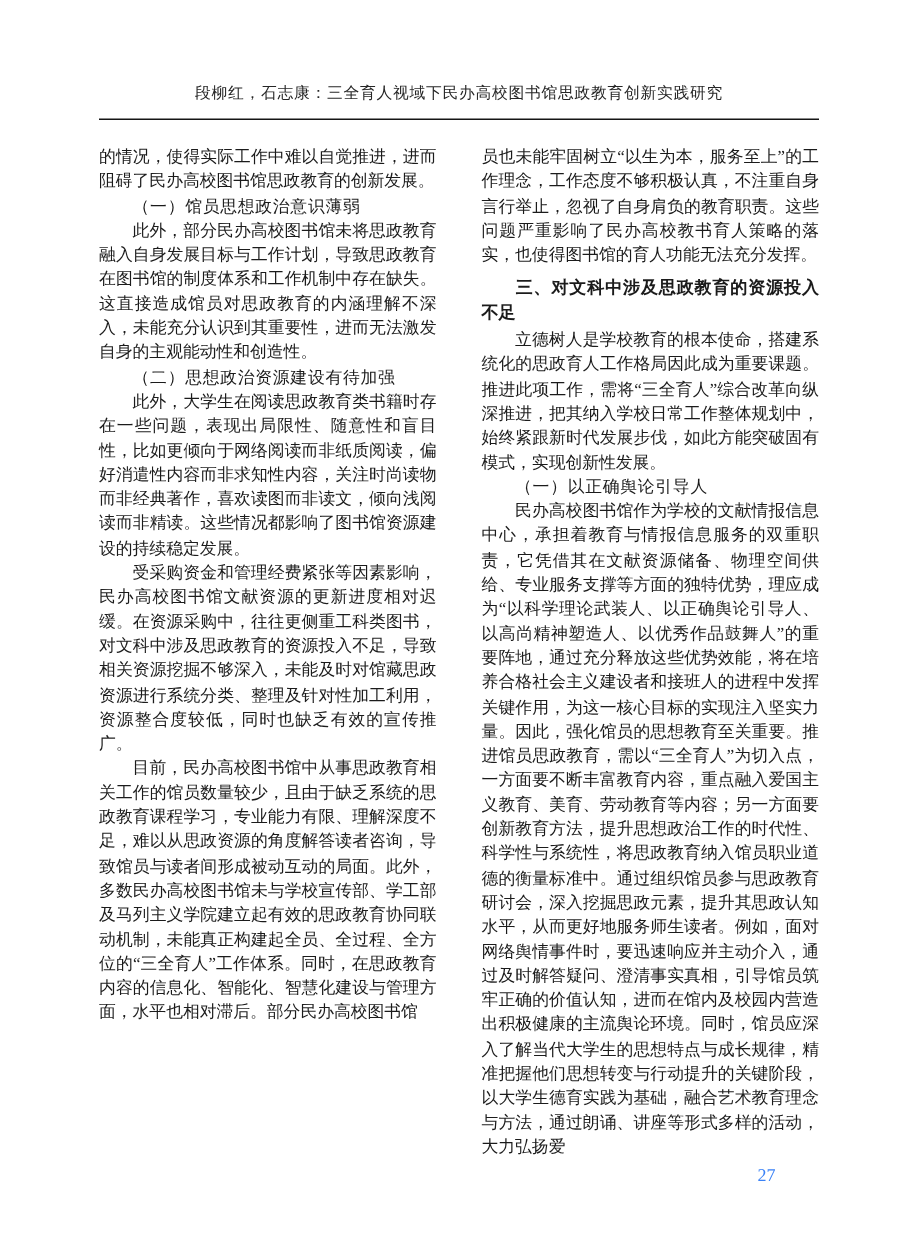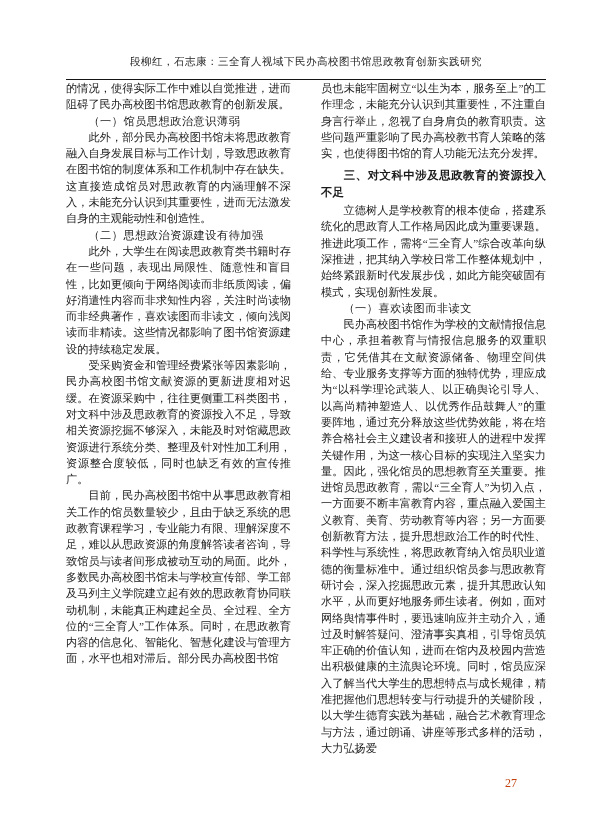--- a/index.html
+++ b/index.html
@@ -31,21 +31,21 @@
   .header-rule {
     position: absolute;
     top: 69px;
     left: 66px;
     width: 480px;
     height: 0;
     border-top: 1.4px solid #151515;
   }
   .columns {
     position: absolute;
-    top: 70px;
+    top: 87px;
     left: 66px;
     width: 480px;
     display: flex;
     gap: 30px;
   }
   .col {
     width: 225px;
     font-size: 11.2px;
     line-height: 16.3px;
     text-align: justify;
@@ -65,21 +65,21 @@
     font-family: "Liberation Sans", "DejaVu Sans", sans-serif;
     font-weight: 700;
     font-size: 11.4px;
     margin: 6px 0 2px 0 !important;
   }
   .page-number {
     position: absolute;
     top: 766px;
     left: 505px;
     font-size: 12px;
-    color: #c2410c;
+    color: #3b82f6;
   }
 </style>
 </head>
 <body>
 
 <div class="sheet">
 
   <div class="running-header">段柳红，石志康：三全育人视域下民办高校图书馆思政教育创新实践研究</div>
 
   <div class="header-rule"></div>
@@ -90,24 +90,24 @@
       <p class="cont">的情况，使得实际工作中难以自觉推进，进而阻碍了民办高校图书馆思政教育的创新发展。</p>
       <p class="subhead">（一）馆员思想政治意识薄弱</p>
       <p>此外，部分民办高校图书馆未将思政教育融入自身发展目标与工作计划，导致思政教育在图书馆的制度体系和工作机制中存在缺失。这直接造成馆员对思政教育的内涵理解不深入，未能充分认识到其重要性，进而无法激发自身的主观能动性和创造性。</p>
       <p class="subhead">（二）思想政治资源建设有待加强</p>
       <p>此外，大学生在阅读思政教育类书籍时存在一些问题，表现出局限性、随意性和盲目性，比如更倾向于网络阅读而非纸质阅读，偏好消遣性内容而非求知性内容，关注时尚读物而非经典著作，喜欢读图而非读文，倾向浅阅读而非精读。这些情况都影响了图书馆资源建设的持续稳定发展。</p>
       <p>受采购资金和管理经费紧张等因素影响，民办高校图书馆文献资源的更新进度相对迟缓。在资源采购中，往往更侧重工科类图书，对文科中涉及思政教育的资源投入不足，导致相关资源挖掘不够深入，未能及时对馆藏思政资源进行系统分类、整理及针对性加工利用，资源整合度较低，同时也缺乏有效的宣传推广。</p>
       <p>目前，民办高校图书馆中从事思政教育相关工作的馆员数量较少，且由于缺乏系统的思政教育课程学习，专业能力有限、理解深度不足，难以从思政资源的角度解答读者咨询，导致馆员与读者间形成被动互动的局面。此外，多数民办高校图书馆未与学校宣传部、学工部及马列主义学院建立起有效的思政教育协同联动机制，未能真正构建起全员、全过程、全方位的“三全育人”工作体系。同时，在思政教育内容的信息化、智能化、智慧化建设与管理方面，水平也相对滞后。部分民办高校图书馆</p>
     </div>
 
     <div class="col">
-      <p class="cont">员也未能牢固树立“以生为本，服务至上”的工作理念，未能充分认识到其重要性，不注重自身言行举止，忽视了自身肩负的教育职责。这些问题严重影响了民办高校教书育人策略的落实，也使得图书馆的育人功能无法充分发挥。</p>
+      <p class="cont">员也未能牢固树立“以生为本，服务至上”的工作理念，工作态度不够积极认真，不注重自身言行举止，忽视了自身肩负的教育职责。这些问题严重影响了民办高校教书育人策略的落实，也使得图书馆的育人功能无法充分发挥。</p>
       <p class="sechead">三、对文科中涉及思政教育的资源投入不足</p>
       <p>立德树人是学校教育的根本使命，搭建系统化的思政育人工作格局因此成为重要课题。推进此项工作，需将“三全育人”综合改革向纵深推进，把其纳入学校日常工作整体规划中，始终紧跟新时代发展步伐，如此方能突破固有模式，实现创新性发展。</p>
-      <p class="subhead">（一）喜欢读图而非读文</p>
+      <p class="subhead">（一）以正确舆论引导人</p>
       <p>民办高校图书馆作为学校的文献情报信息中心，承担着教育与情报信息服务的双重职责，它凭借其在文献资源储备、物理空间供给、专业服务支撑等方面的独特优势，理应成为“以科学理论武装人、以正确舆论引导人、以高尚精神塑造人、以优秀作品鼓舞人”的重要阵地，通过充分释放这些优势效能，将在培养合格社会主义建设者和接班人的进程中发挥关键作用，为这一核心目标的实现注入坚实力量。因此，强化馆员的思想教育至关重要。推进馆员思政教育，需以“三全育人”为切入点，一方面要不断丰富教育内容，重点融入爱国主义教育、美育、劳动教育等内容；另一方面要创新教育方法，提升思想政治工作的时代性、科学性与系统性，将思政教育纳入馆员职业道德的衡量标准中。通过组织馆员参与思政教育研讨会，深入挖掘思政元素，提升其思政认知水平，从而更好地服务师生读者。例如，面对网络舆情事件时，要迅速响应并主动介入，通过及时解答疑问、澄清事实真相，引导馆员筑牢正确的价值认知，进而在馆内及校园内营造出积极健康的主流舆论环境。同时，馆员应深入了解当代大学生的思想特点与成长规律，精准把握他们思想转变与行动提升的关键阶段，以大学生德育实践为基础，融合艺术教育理念与方法，通过朗诵、讲座等形式多样的活动，大力弘扬爱</p>
     </div>
 
   </div>
 
   <div class="page-number">27</div>
 
 </div>
 
 </body></html>

